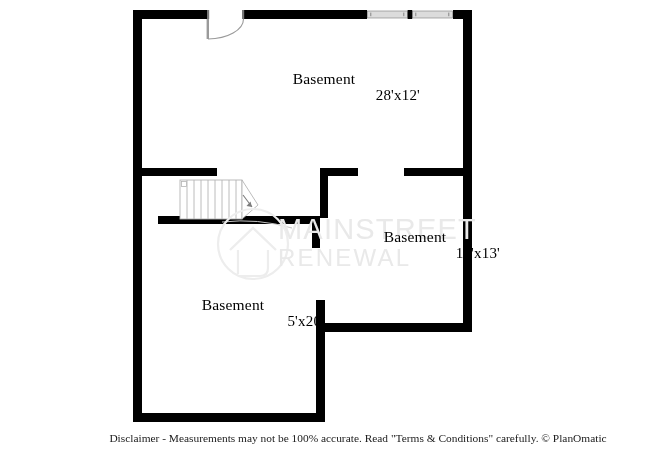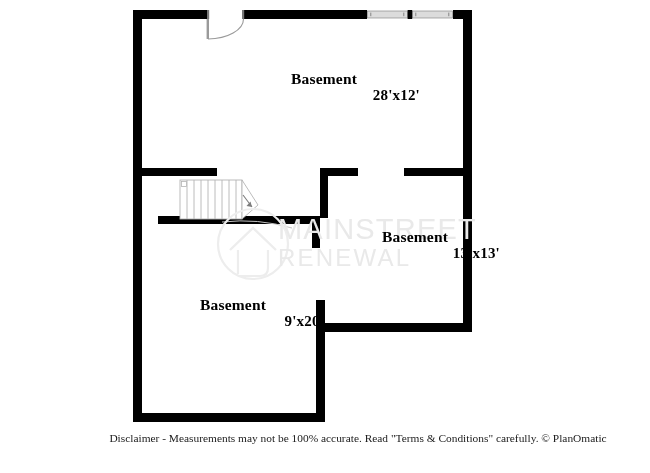--- a/index.html
+++ b/index.html
@@ -29,21 +29,21 @@
     top: 0;
     width: 650px;
     height: 473px;
     display: block;
   }
 
   .room-label {
     position: absolute;
     text-align: center;
     font-family: "Liberation Serif", serif;
-    font-weight: bold;
+    font-weight: normal;
     color: #000000;
     line-height: 1.12;
     white-space: nowrap;
     letter-spacing: 0.2px;
   }
   .room-label .room-name {
     display: block;
     font-size: 15.5px;
   }
   .room-label .room-dims {
@@ -203,18 +203,18 @@
     <span class="room-dims">28'x12'</span>
   </div>
 
   <div class="room-label" id="label-basement-right">
     <span class="room-name">Basement</span>
     <span class="room-dims">13'x13'</span>
   </div>
 
   <div class="room-label" id="label-basement-left">
     <span class="room-name">Basement</span>
-    <span class="room-dims">9'x20'</span>
+    <span class="room-dims">5'x20'</span>
   </div>
 
   <div id="disclaimer">Disclaimer - Measurements may not be 100% accurate. Read "Terms &amp; Conditions" carefully. © PlanOmatic</div>
 
 </div>
 
 </body></html>

